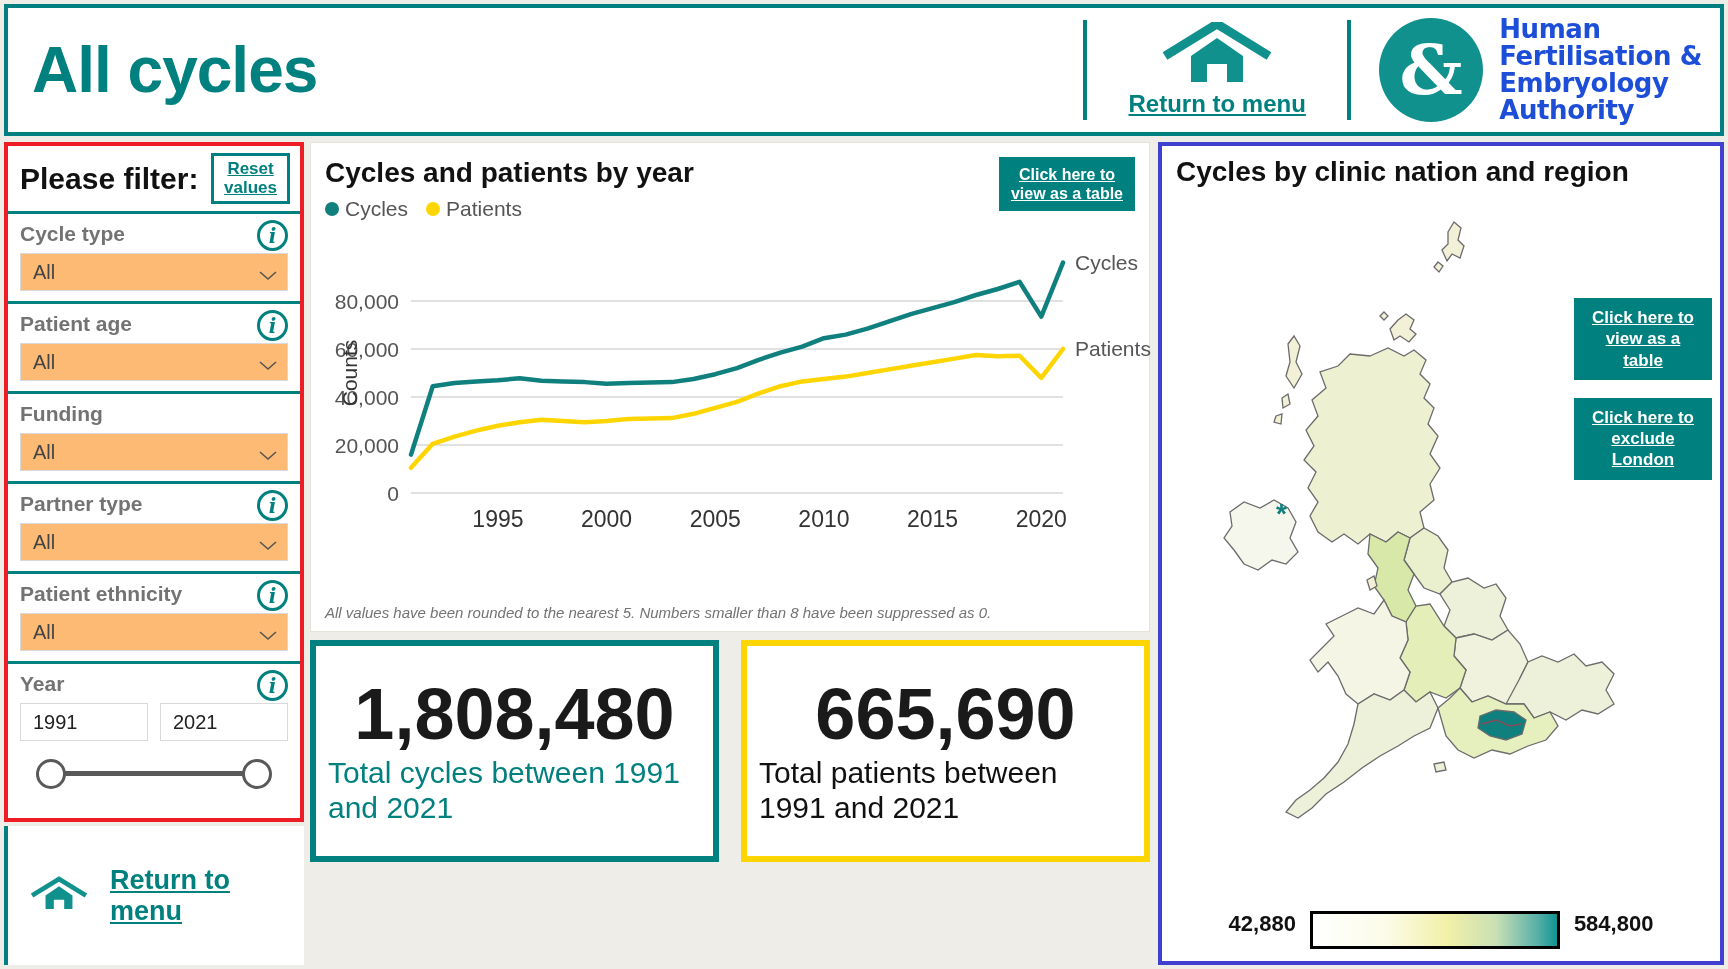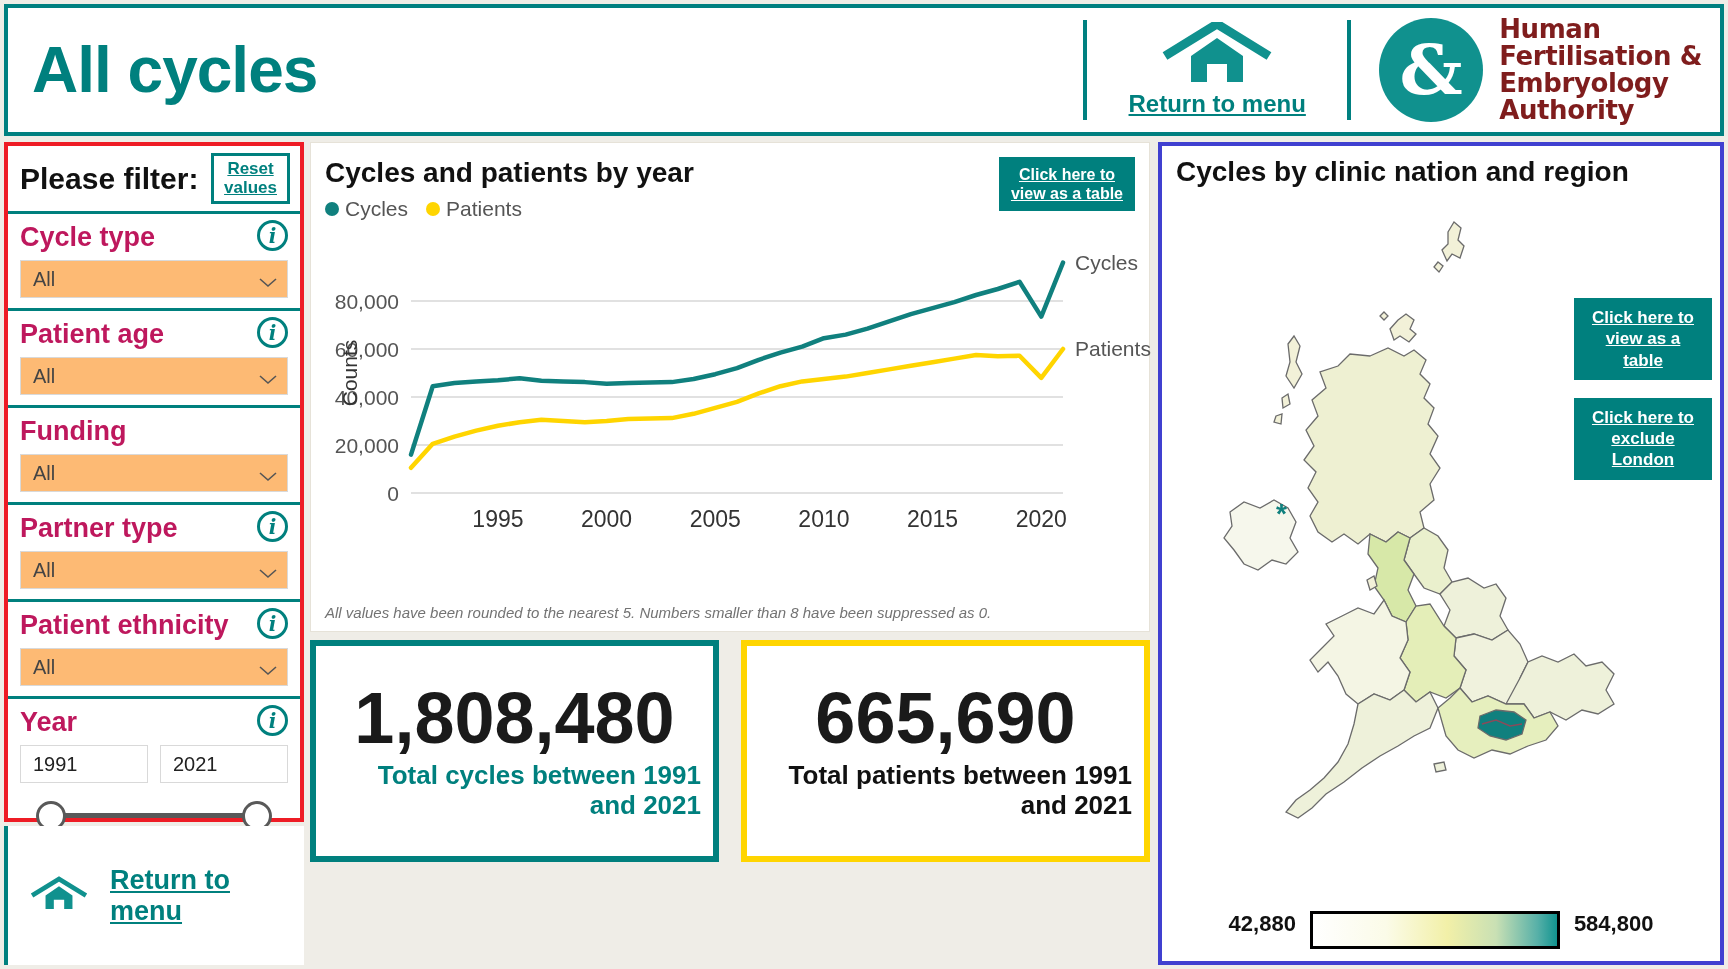--- a/index.html
+++ b/index.html
@@ -37,21 +37,21 @@
   }
   .logo-block { display:flex; align-items:center; padding:0 18px 0 28px; gap:16px; }
   .logo-mark {
     width:104px; height:104px; border-radius:50%; background:#10918e;
     display:flex; align-items:center; justify-content:center;
     color:#ffffff; font-size:70px; font-weight:bold; font-family:"DejaVu Serif", serif;
     line-height:1;
   }
   .logo-text {
     font-family:"DejaVu Sans", sans-serif;
-    font-size:26px; font-weight:bold; color:#7f1d1d; line-height:1.04;
+    font-size:26px; font-weight:bold; color:#1d4ed8; line-height:1.04;
     letter-spacing:-0.4px;
   }
 
   
   .sidebar {
     position:absolute; left:4px; top:142px; width:300px; height:680px;
     background:#ffffff; border:4px solid #ee1c25;
   }
   .filter-head {
     display:flex; align-items:center; justify-content:space-between;
@@ -62,21 +62,21 @@
   .reset-btn {
     border:3px solid #00807e; padding:4px 10px; text-align:center;
     color:#00807e; font-size:17px; font-weight:bold; line-height:1.1;
     text-decoration:underline; cursor:pointer; background:#fff;
   }
   .filter-group {
     position:relative; padding:8px 12px 10px 12px;
     border-bottom:3px solid #00807e;
   }
   .filter-group:last-child { border-bottom:none; }
-  .filter-label { font-size:27px; font-weight:bold; color:#be185d; margin-bottom:7px; }
+  .filter-label { font-size:21px; font-weight:bold; color:#737373; margin-bottom:7px; }
   .info-icon {
     position:absolute; right:12px; top:6px;
     width:31px; height:31px; border-radius:50%;
     border:3px solid #00807e; color:#00807e;
     font-size:20px; font-weight:bold; font-style:italic;
     display:flex; align-items:center; justify-content:center;
     font-family:"DejaVu Serif", serif; cursor:pointer; background:#fff;
   }
   .select-box {
     border:1px solid #d9d9d9; background:#fdba74; height:38px;
@@ -136,21 +136,21 @@
   
   .kpi-row {
     position:absolute; left:310px; top:640px; width:840px; height:222px;
     display:flex; gap:22px;
   }
   .kpi { flex:1; background:#fff; display:flex; flex-direction:column;
          align-items:center; justify-content:center; padding:10px 12px; }
   .kpi.cycles { border:6px solid #00807e; }
   .kpi.patients { border:6px solid #ffd500; }
   .kpi-value { font-size:72px; font-weight:bold; color:#1a1a1a; line-height:1.05; }
-  .kpi-label { font-size:26px; font-weight:bold; text-align:right; line-height:1.15; margin-top:4px; }
+  .kpi-label { font-size:30px; font-weight:normal; text-align:left; line-height:1.15; margin-top:4px; }
   .kpi.cycles .kpi-label { color:#00807e; }
   .kpi.patients .kpi-label { color:#111; }
 
   
   .map-panel {
     position:absolute; left:1158px; top:142px; width:566px; height:823px;
     background:#ffffff; border:4px solid #4040d0;
   }
   .map-title {
     font-size:28px; font-weight:bold; color:#111; padding:10px 14px 0 14px; line-height:1.12;

